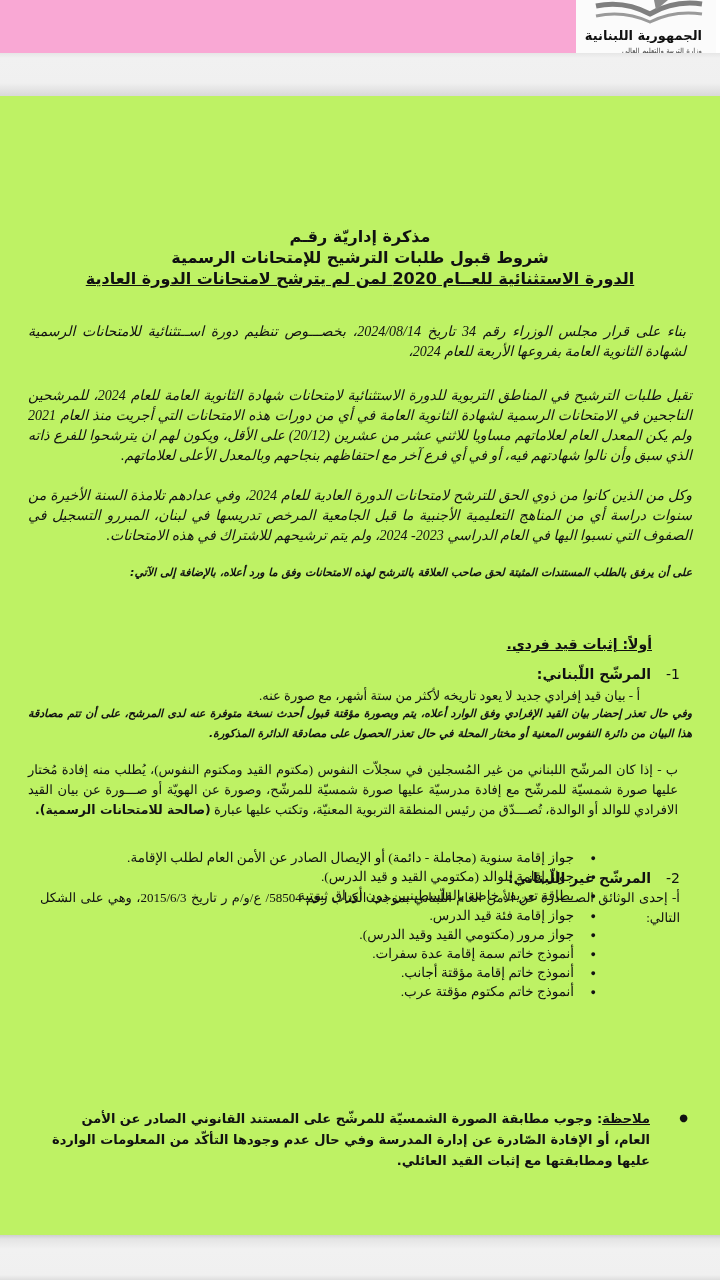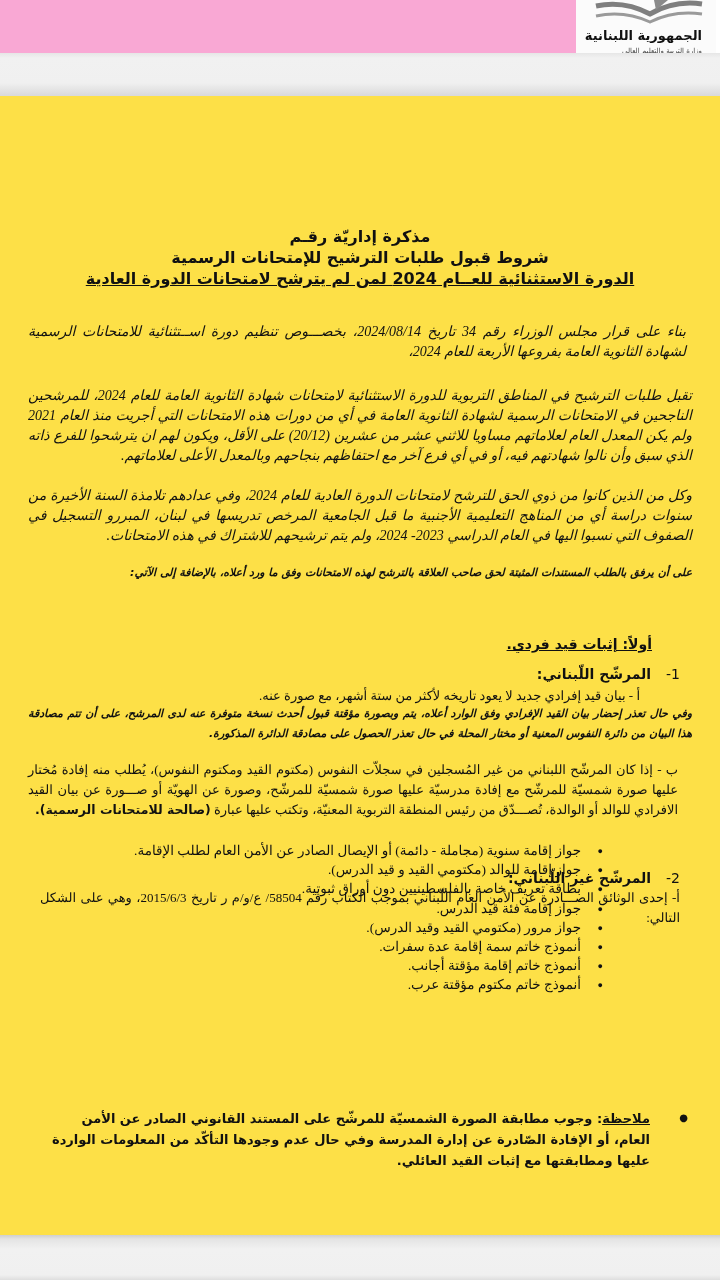--- a/index.html
+++ b/index.html
@@ -26,40 +26,40 @@
   }
   .gap-band-top {
     position:absolute; left:0; top:53px; width:720px; height:43px;
     background:linear-gradient(#e6e6e6 0px, #f1f1f1 5px, #f0f0f0 30px, #d9d9d9 43px);
   }
   .gap-band-bottom {
     position:absolute; left:0; top:1235px; width:720px; height:45px;
     background:linear-gradient(#cfcfcf 0px, #e4e4e4 4px, #f1f1f1 14px, #f0f0f0 40px, #dedede 45px);
   }
   .page {
-    position:absolute; left:0; top:96px; width:720px; height:1139px; background:#fde047;
+    position:absolute; left:0; top:96px; width:720px; height:1139px; background:#bef264;
     direction:rtl;
   }
   .title-block { position:absolute; left:60px; right:60px; top:130px; text-align:center; font-weight:bold; }
   .title-block div { font-size:16px; line-height:21px; }
   .title-block .underline { text-decoration:underline; }
   .para {
     position:absolute; left:28px; right:28px; font-size:14px; line-height:20px; text-align:justify;
     font-family:"Liberation Serif", serif;
     font-style:italic;
   }
   .bold { font-weight:bold; font-family:"DejaVu Sans", sans-serif; font-size:11px; }
   .section-h {
     position:absolute; right:68px; font-weight:bold; text-decoration:underline; font-size:14px;
   }
   .sub-h { position:absolute; right:40px; font-size:14px; font-weight:bold; }
   .sub-h .num { font-weight:normal; margin-left:10px; }
   .sub-h .lbl { text-decoration:none; }
   .item { position:absolute; font-size:13px; line-height:19px; font-family:"Liberation Serif", serif; }
-  ul.bullets { position:absolute; right:112px; top:740px; margin:5px; padding:0; list-style:none; }
+  ul.bullets { position:absolute; right:112px; top:740px; margin:12px; padding:0; list-style:none; }
   ul.bullets li { font-size:13.5px; line-height:19.2px; font-family:"Liberation Serif", serif; position:relative; padding-right:22px; white-space:nowrap; }
   ul.bullets li::before { content:"●"; position:absolute; right:0; font-size:9px; top:1px; }
   .note { position:absolute; right:70px; left:50px; top:1012px; font-weight:bold; font-size:13px; line-height:21px; }
   .note .note-label { text-decoration:underline; }
   .note-bullet { position:absolute; right:32px; top:1016px; font-size:10px; }
 </style>
 </head>
 <body>
 
 <div class="top-strip">
@@ -74,21 +74,21 @@
   </div>
 </div>
 
 <div class="gap-band-top"></div>
 
 <div class="page">
 
   <div class="title-block">
     <div>مذكرة إداريّة رقـم</div>
     <div>شروط قبول طلبات الترشيح للإمتحانات الرسمية</div>
-    <div class="underline">الدورة الاستثنائية للعــام 2024 لمن لم يترشح لامتحانات الدورة العادية</div>
+    <div class="underline">الدورة الاستثنائية للعــام 2020 لمن لم يترشح لامتحانات الدورة العادية</div>
   </div>
 
   <div class="para" style="top:226px; right:34px;">بناء على قرار مجلس الوزراء رقم 34 تاريخ 2024/08/14، بخصـــوص تنظيم دورة اســتثنائية للامتحانات الرسمية لشهادة الثانوية العامة بفروعها الأربعة للعام 2024،</div>
 
   <div class="para" style="top:290px;">تقبل طلبات الترشيح في المناطق التربوية للدورة الاستثنائية لامتحانات شهادة الثانوية العامة للعام 2024، للمرشحين الناجحين في الامتحانات الرسمية لشهادة الثانوية العامة في أي من دورات هذه الامتحانات التي أجريت منذ العام 2021 ولم يكن المعدل العام لعلاماتهم مساويا للاثني عشر من عشرين (20/12) على الأقل، ويكون لهم ان يترشحوا للفرع ذاته الذي سبق وأن نالوا شهادتهم فيه، أو في أي فرع آخر مع احتفاظهم بنجاحهم وبالمعدل الأعلى لعلاماتهم.</div>
 
   <div class="para" style="top:390px;">وكل من الذين كانوا من ذوي الحق للترشح لامتحانات الدورة العادية للعام 2024، وفي عدادهم تلامذة السنة الأخيرة من سنوات دراسة أي من المناهج التعليمية الأجنبية ما قبل الجامعية المرخص تدريسها في لبنان، المبررو التسجيل في الصفوف التي نسبوا اليها في العام الدراسي 2023- 2024، ولم يتم ترشيحهم للاشتراك في هذه الامتحانات.</div>
 
   <div class="para bold" style="top:466px; line-height:22px;">على أن يرفق بالطلب المستندات المثبتة لحق صاحب العلاقة بالترشح لهذه الامتحانات وفق ما ورد أعلاه، بالإضافة إلى الآتي:</div>
 

